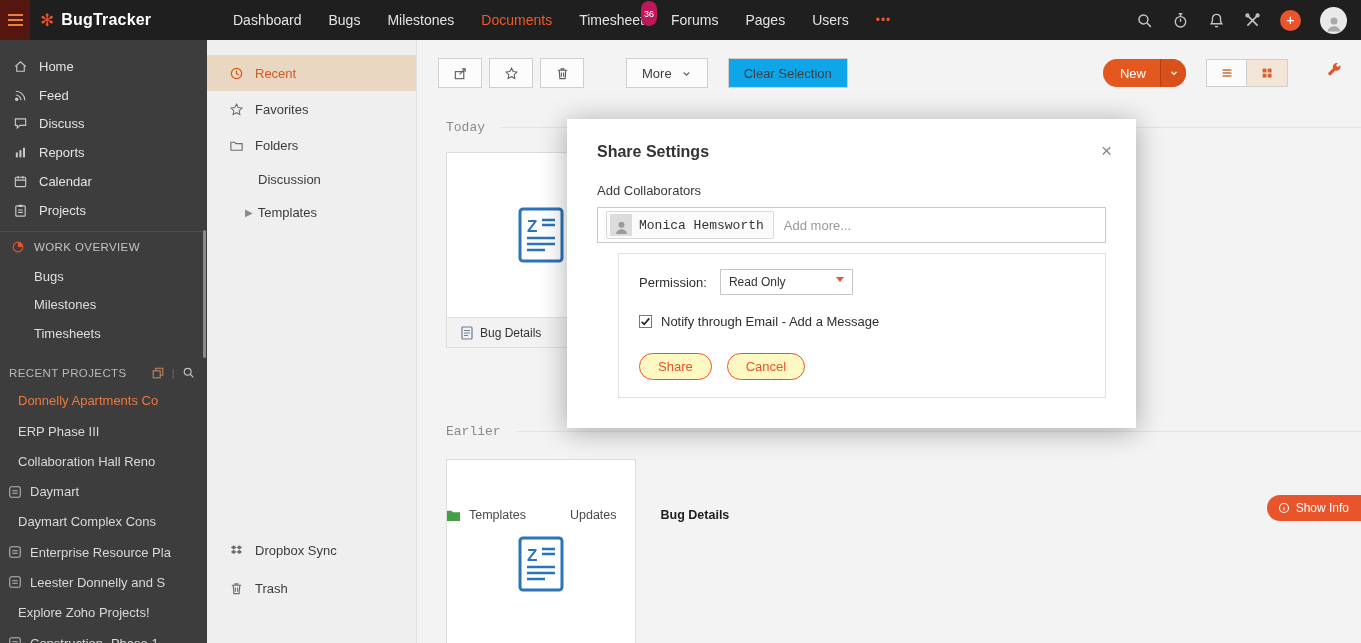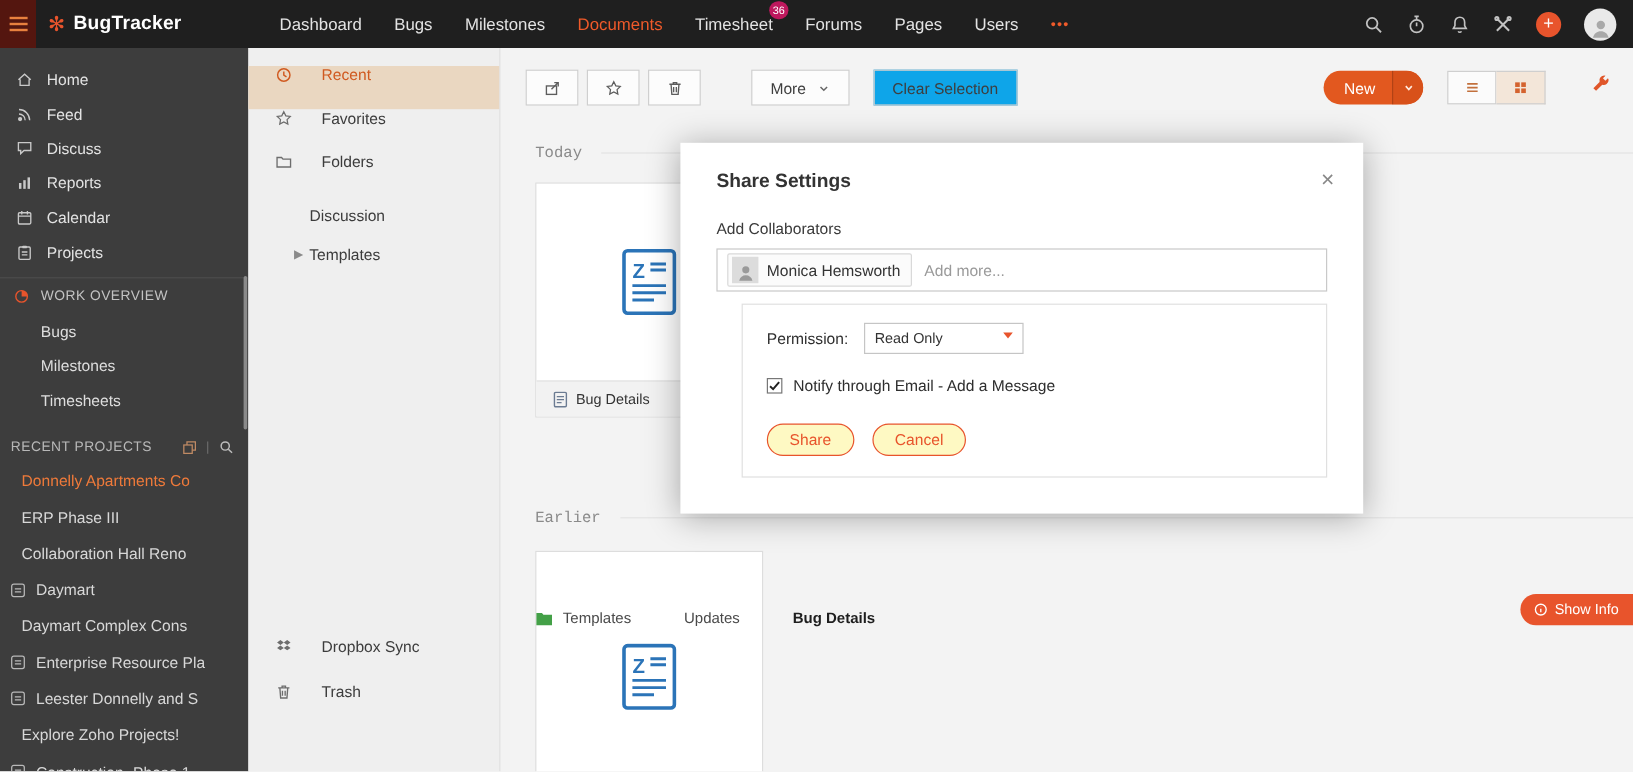--- a/index.html
+++ b/index.html
@@ -11,21 +11,21 @@
   .topbar { position:absolute; left:0; top:0; width:1361px; height:40px; background:#1f1f1f; display:flex; align-items:center; z-index:30; }
   .burger { width:30px; height:40px; background:#54160f; display:flex; flex-direction:column; justify-content:center; align-items:center; gap:3px; cursor:pointer; }
   .burger span { display:block; width:15px; height:2px; background:#e8813f; }
   .brand { width:177px; height:40px; display:flex; align-items:center; gap:7px; padding-left:10px; }
   .zoho-glyph { color:#e8542c; font-size:17px; line-height:1; }
   .brand-name { color:#ffffff; font-size:16px; font-weight:bold; letter-spacing:.2px; }
   .topnav { display:flex; align-items:center; gap:27px; margin-left:26px; }
   .nav-item { color:#e3e3e3; font-size:14px; cursor:pointer; position:relative; text-decoration:none; white-space:nowrap; }
   .nav-item.active { color:#ef5a2a; }
   .nav-item.more-dots { color:#ef5a2a; font-size:12px; letter-spacing:1px; }
-  .nav-badge { position:absolute; top:-11px; right:-13px; background:#be185d; color:#fff; font-size:9px; min-width:15px; height:15px; border-radius:8px; display:flex; align-items:center; justify-content:center; padding:0 3px; }
+  .nav-badge { position:absolute; top:-11px; right:-13px; background:#be185d; color:#fff; font-size:9px; min-width:15px; height:25px; border-radius:8px; display:flex; align-items:center; justify-content:center; padding:0 3px; }
   .top-icons { position:absolute; right:14px; top:0; height:40px; display:flex; align-items:center; gap:19px; }
   .top-icons .ticon { color:#c2c2c2; width:17px; height:17px; cursor:pointer; display:block; }
   .plus-btn { width:21px; height:21px; border-radius:50%; background:#e8542c; color:#fff; font-size:15px; line-height:19px; text-align:center; cursor:pointer; }
   .avatar { width:27px; height:27px; border-radius:50%; background:#e9e9e9; display:flex; align-items:flex-end; justify-content:center; overflow:hidden; cursor:pointer; }
   .avatar svg { width:20px; height:20px; color:#a9a9a9; }
 
   
   .sidebar { position:absolute; left:0; top:40px; width:207px; height:603px; background:#3d3d3d; padding-top:12px; overflow:hidden; z-index:5; }
   .side-item { height:28.8px; display:flex; align-items:center; gap:11px; padding-left:13px; color:#e3e3e3; font-size:13px; cursor:pointer; }
   .side-item svg { width:15px; height:15px; color:#c9c9c9; flex:none; }
@@ -40,21 +40,21 @@
   .rp-header .rp-search { width:13px; height:13px; color:#bdbdbd; cursor:pointer; }
   .proj-item { height:30.3px; display:flex; align-items:center; gap:8px; padding-left:18px; color:#d8d8d8; font-size:13px; white-space:nowrap; overflow:hidden; cursor:pointer; }
   .proj-item.withicon { padding-left:8px; }
   .proj-item.orange { color:#ef7a3a; }
   .proj-item svg { width:14px; height:14px; flex:none; color:#b9b9b9; }
   .proj-item .plabel { overflow:hidden; white-space:nowrap; }
   .side-scroll { position:absolute; right:1px; top:190px; width:3px; height:128px; background:#8a8a8a; border-radius:2px; }
 
   
   .docs-panel { position:absolute; left:207px; top:40px; width:210px; height:603px; background:#efefef; border-right:1px solid #e2e2e2; padding-top:15px; z-index:5; }
-  .dp-row { height:36px; display:flex; gap:24px; padding-left:22px; color:#3c3c3c; font-size:13px; cursor:pointer; }
+  .dp-row { height:36px; display:flex; align-items:center; gap:11px; padding-left:22px; color:#3c3c3c; font-size:13px; cursor:pointer; }
   .dp-row svg { width:15px; height:15px; color:#6d6d6d; flex:none; }
   .dp-row.active { background:#ead7c1; color:#d05a21; }
   .dp-row.active svg { color:#d05a21; }
   .dp-child { height:33px; display:flex; align-items:center; padding-left:51px; color:#3c3c3c; font-size:13px; cursor:pointer; }
   .dp-child.caret { padding-left:38px; gap:5px; }
   .dp-caret { color:#8a8a8a; font-size:10px; }
   .dp-bottom { position:absolute; left:0; bottom:36px; width:100%; }
   .dp-bottom .dp-row { height:38px; }
 
   
@@ -101,21 +101,21 @@
 
   .show-info { position:absolute; right:0; bottom:7px; height:26px; background:#e8542c; color:#fff; font-size:12px; border-radius:14px 0 0 14px; display:flex; align-items:center; gap:6px; padding:0 12px 0 11px; cursor:pointer; }
   .show-info svg { width:12px; height:12px; color:#fff; }
 
   
   .modal { position:absolute; left:567px; top:119px; width:569px; background:#ffffff; box-shadow:0 3px 26px rgba(0,0,0,.32); z-index:40; padding:24px 30px 30px 30px; }
   .modal-title { font-size:16px; color:#333; font-weight:bold; }
   .modal-close { position:absolute; right:24px; top:22px; color:#888; font-size:19px; line-height:1; cursor:pointer; }
   .collab-label { margin-top:22px; font-size:13px; color:#3a3a3a; }
   .collab-input { margin-top:9px; min-height:36px; border:1px solid #c9c9c9; display:flex; align-items:center; padding:3px 8px; gap:10px; background:#fff; cursor:text; }
-  .chip { display:flex; align-items:center; gap:7px; border:1px solid #d9d9d9; background:#fbfbfb; border-radius:2px; padding:2px 9px 2px 3px; }
+  .chip { display:flex; align-items:center; gap:7px; border:1px solid #d9d9d9; background:#fbfbfb; border-radius:2px; padding:2px 9px 2px 3px;font-family:Liberation Mono, monospace; }
   .chip-avatar { width:22px; height:22px; background:#dcdcdc; display:flex; align-items:flex-end; justify-content:center; overflow:hidden; }
   .chip-avatar svg { width:17px; height:17px; color:#9a9a9a; }
   .chip-name { font-size:13px; color:#333; }
   .addmore-input { border:none; outline:none; font-size:13px; color:#333; flex:1; background:transparent; }
   .addmore-input::placeholder { color:#9a9a9a; }
   .modal-box { margin-top:10px; border:1px solid #e0e0e0; padding:15px 20px 17px 20px;margin-left:21px; }
   .perm-row { display:flex; align-items:center; gap:13px; }
   .perm-label { font-size:13px; color:#2e2e2e; }
   .perm-select { width:133px; height:26px; border:1px solid #c5c5c5; background:#fff; display:flex; align-items:center; justify-content:space-between; padding:0 8px; cursor:pointer; }
   .perm-value { font-size:12px; color:#333; }

